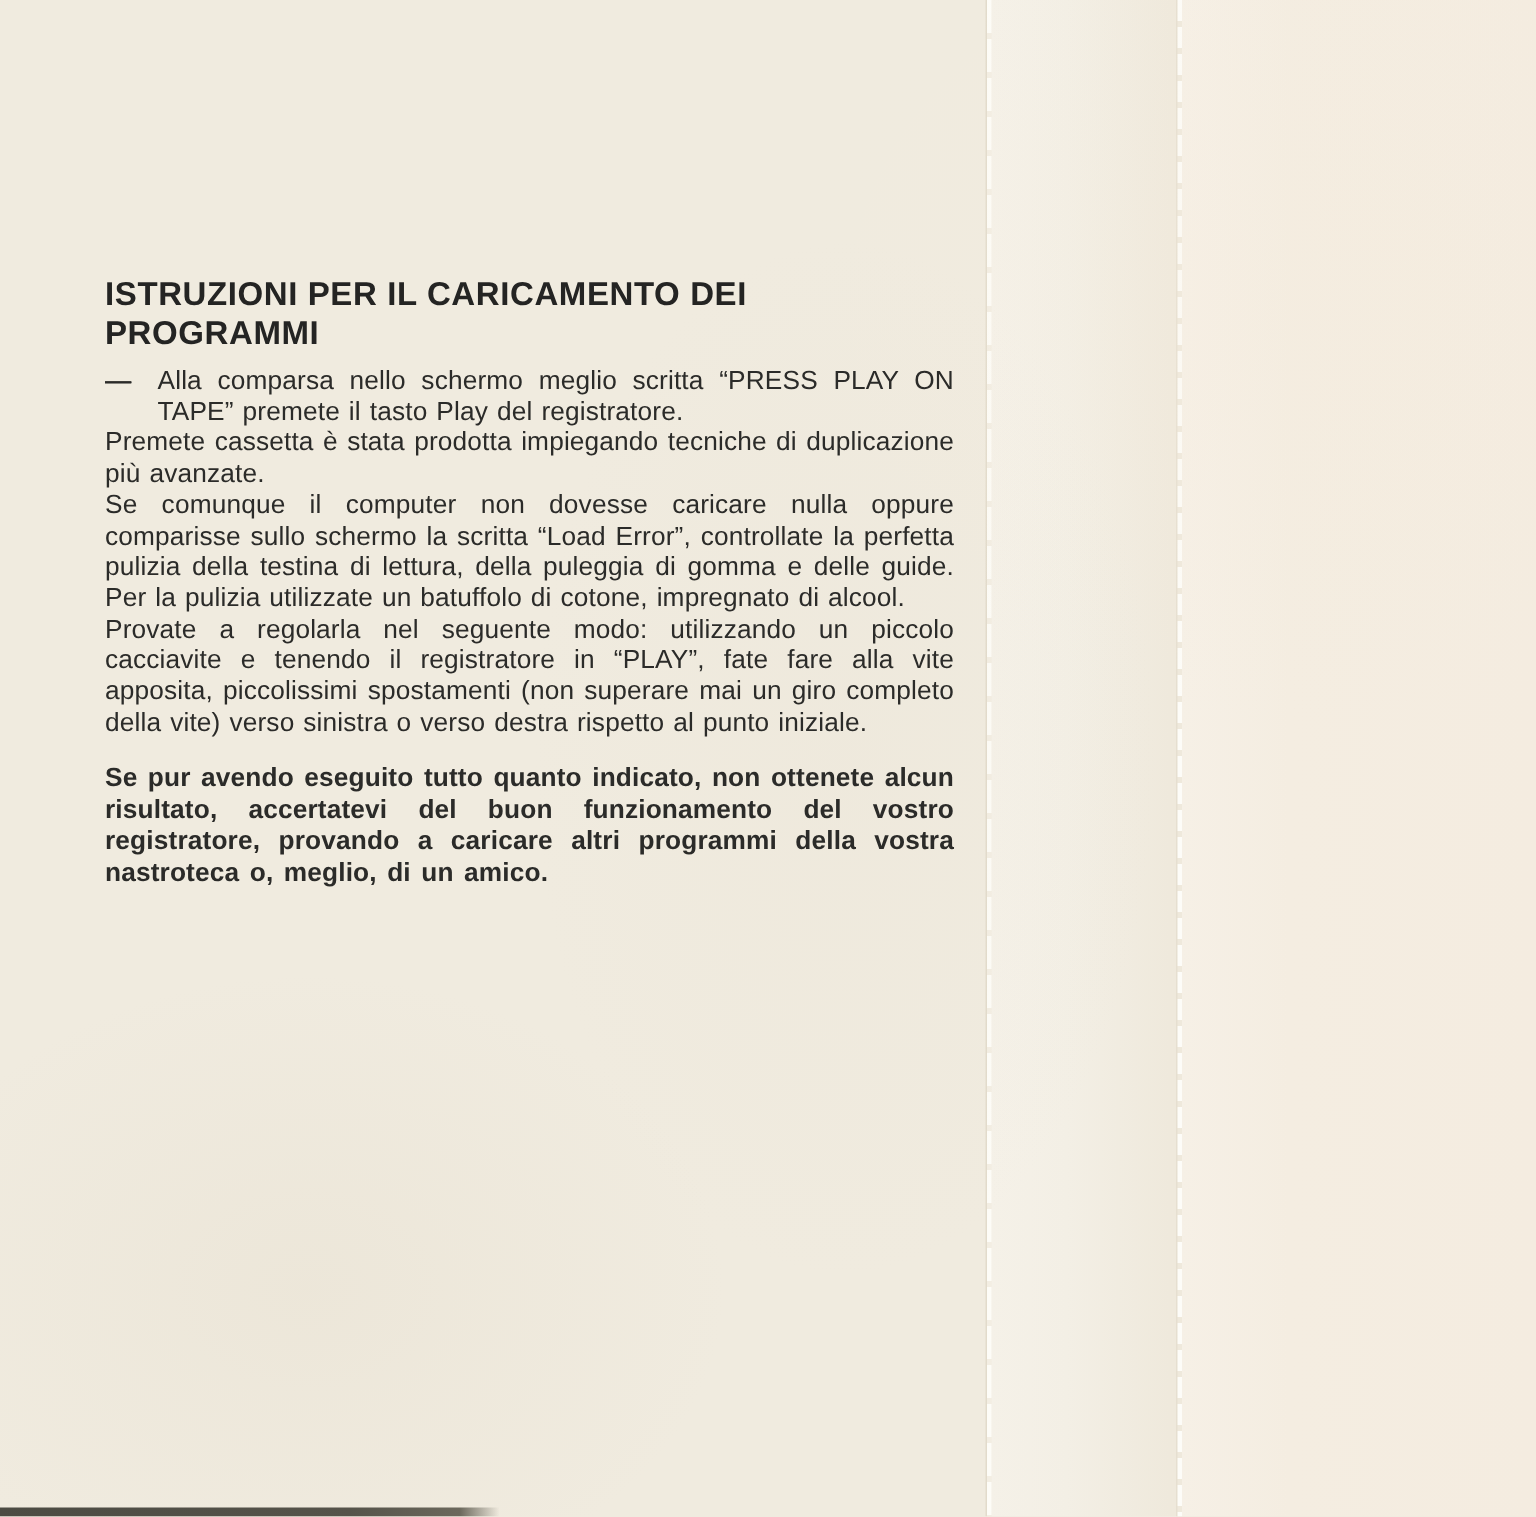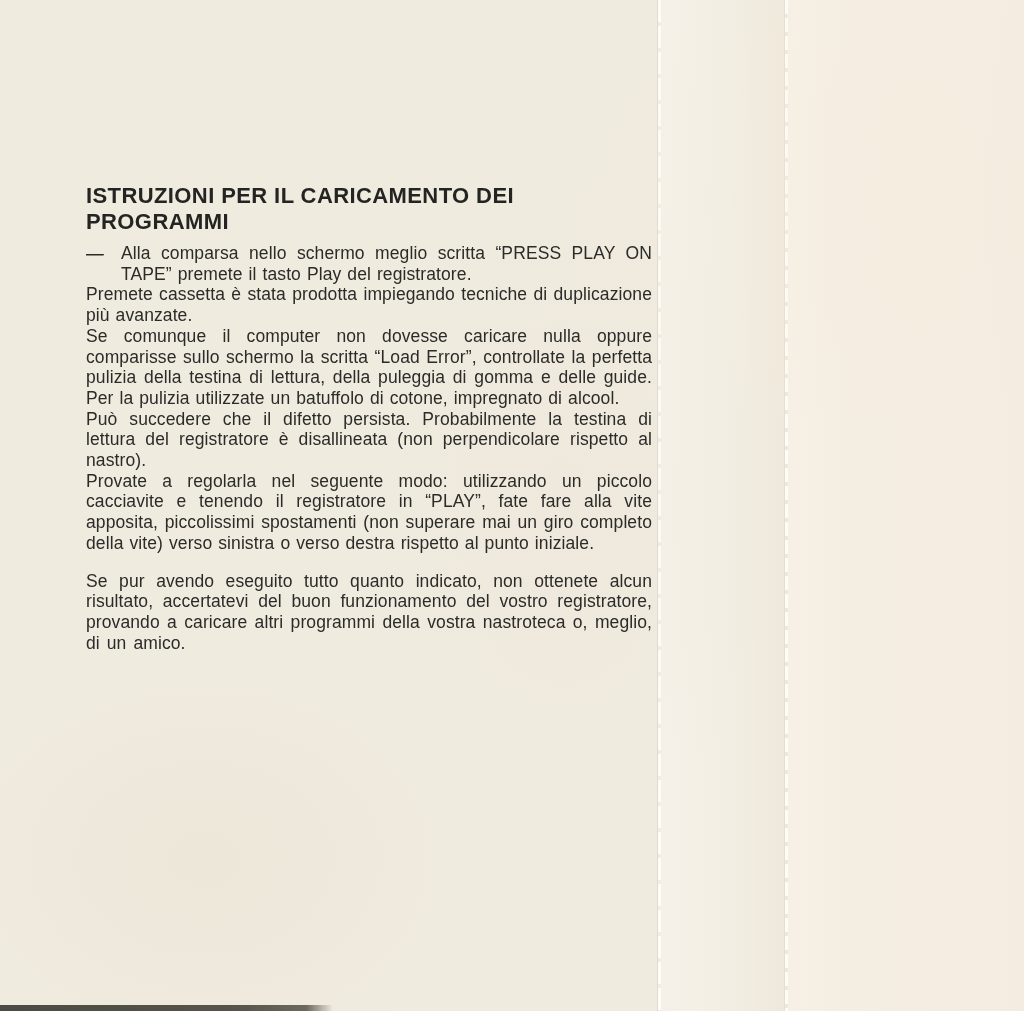--- a/index.html
+++ b/index.html
@@ -80,21 +80,20 @@
     background: linear-gradient(90deg, #4c4b43 0%, #55534a 70%, #6b685c 92%, rgba(107,104,92,0) 100%);
   }
 
   
   .text-block {
     position: absolute;
     left: 70px;
     top: 183px;
     width: 566px;
     color: var(--ink, #2b2b29);
-    margin-left: 16px;
   }
   .title {
     margin: 0 0 8px 0;
     font-size: 22px;
     line-height: 26px;
     font-weight: bold;
     letter-spacing: 0.4px;
     color: var(--ink-title, #242423);
   }
   .para {
@@ -108,21 +107,21 @@
   .para.bullet {
     position: relative;
     padding-left: 35px;
   }
   .para.bullet .dash {
     position: absolute;
     left: 0;
     top: 0;
   }
   .para.bold {
-    font-weight: normal;
+    font-weight: bold;
     margin-top: 17px;
     word-spacing: 2px;
   }
 </style>
 </head>
 <body style="--paper-left: #f0ebdf; --paper-mid: #f3efe5; --paper-right: #f4ede1; --ink: #2b2b29;">
 
 <div class="panel panel-left"></div>
 <div class="panel panel-mid"></div>
 <div class="panel panel-right"></div>
@@ -132,17 +131,16 @@
 <div class="scan-edge"></div>
 
 <div class="text-block">
   <h1 class="title">ISTRUZIONI PER IL CARICAMENTO DEI PROGRAMMI</h1>
   <div id="instructions-body">
       <p class="para bullet"><span class="dash">—</span></p>
       <p class="para bullet"><span class="dash">—</span></p>
       <p class="para bullet"><span class="dash">—</span><span>Alla comparsa nello schermo meglio scritta “PRESS PLAY ON TAPE” premete il tasto Play del registratore.</span></p>
       <p class="para plain">Premete cassetta è stata prodotta impiegando tecniche di dupli­cazione più avanzate.</p>
       <p class="para plain">Se comunque il computer non dovesse caricare nulla oppure comparisse sullo schermo la scritta “Load Error”, controllate la perfetta pulizia della testina di lettura, della puleggia di gomma e delle guide. Per la pulizia utilizzate un batuffolo di cotone, im­pregnato di alcool.</p>
-      <p class="para plain">Può succedere che il difetto persista. Probabilmente la testina di lettura del registratore è disallineata (non perpendicolare rispetto al nastro).</p>
       <p class="para plain">Provate a regolarla nel seguente modo: utilizzando un piccolo cacciavite e tenendo il registratore in “PLAY”, fate fare alla vite apposita, piccolissimi spostamenti (non superare mai un giro completo della vite) verso sinistra o verso destra rispetto al punto iniziale.</p>
       <p class="para bold">Se pur avendo eseguito tutto quanto indicato, non ottenete alcun risultato, accertatevi del buon funzionamento del vostro registratore, provando a caricare altri programmi della vostra nastroteca o, meglio, di un amico.</p>
     </div>
 </div>
 
 </body></html>

